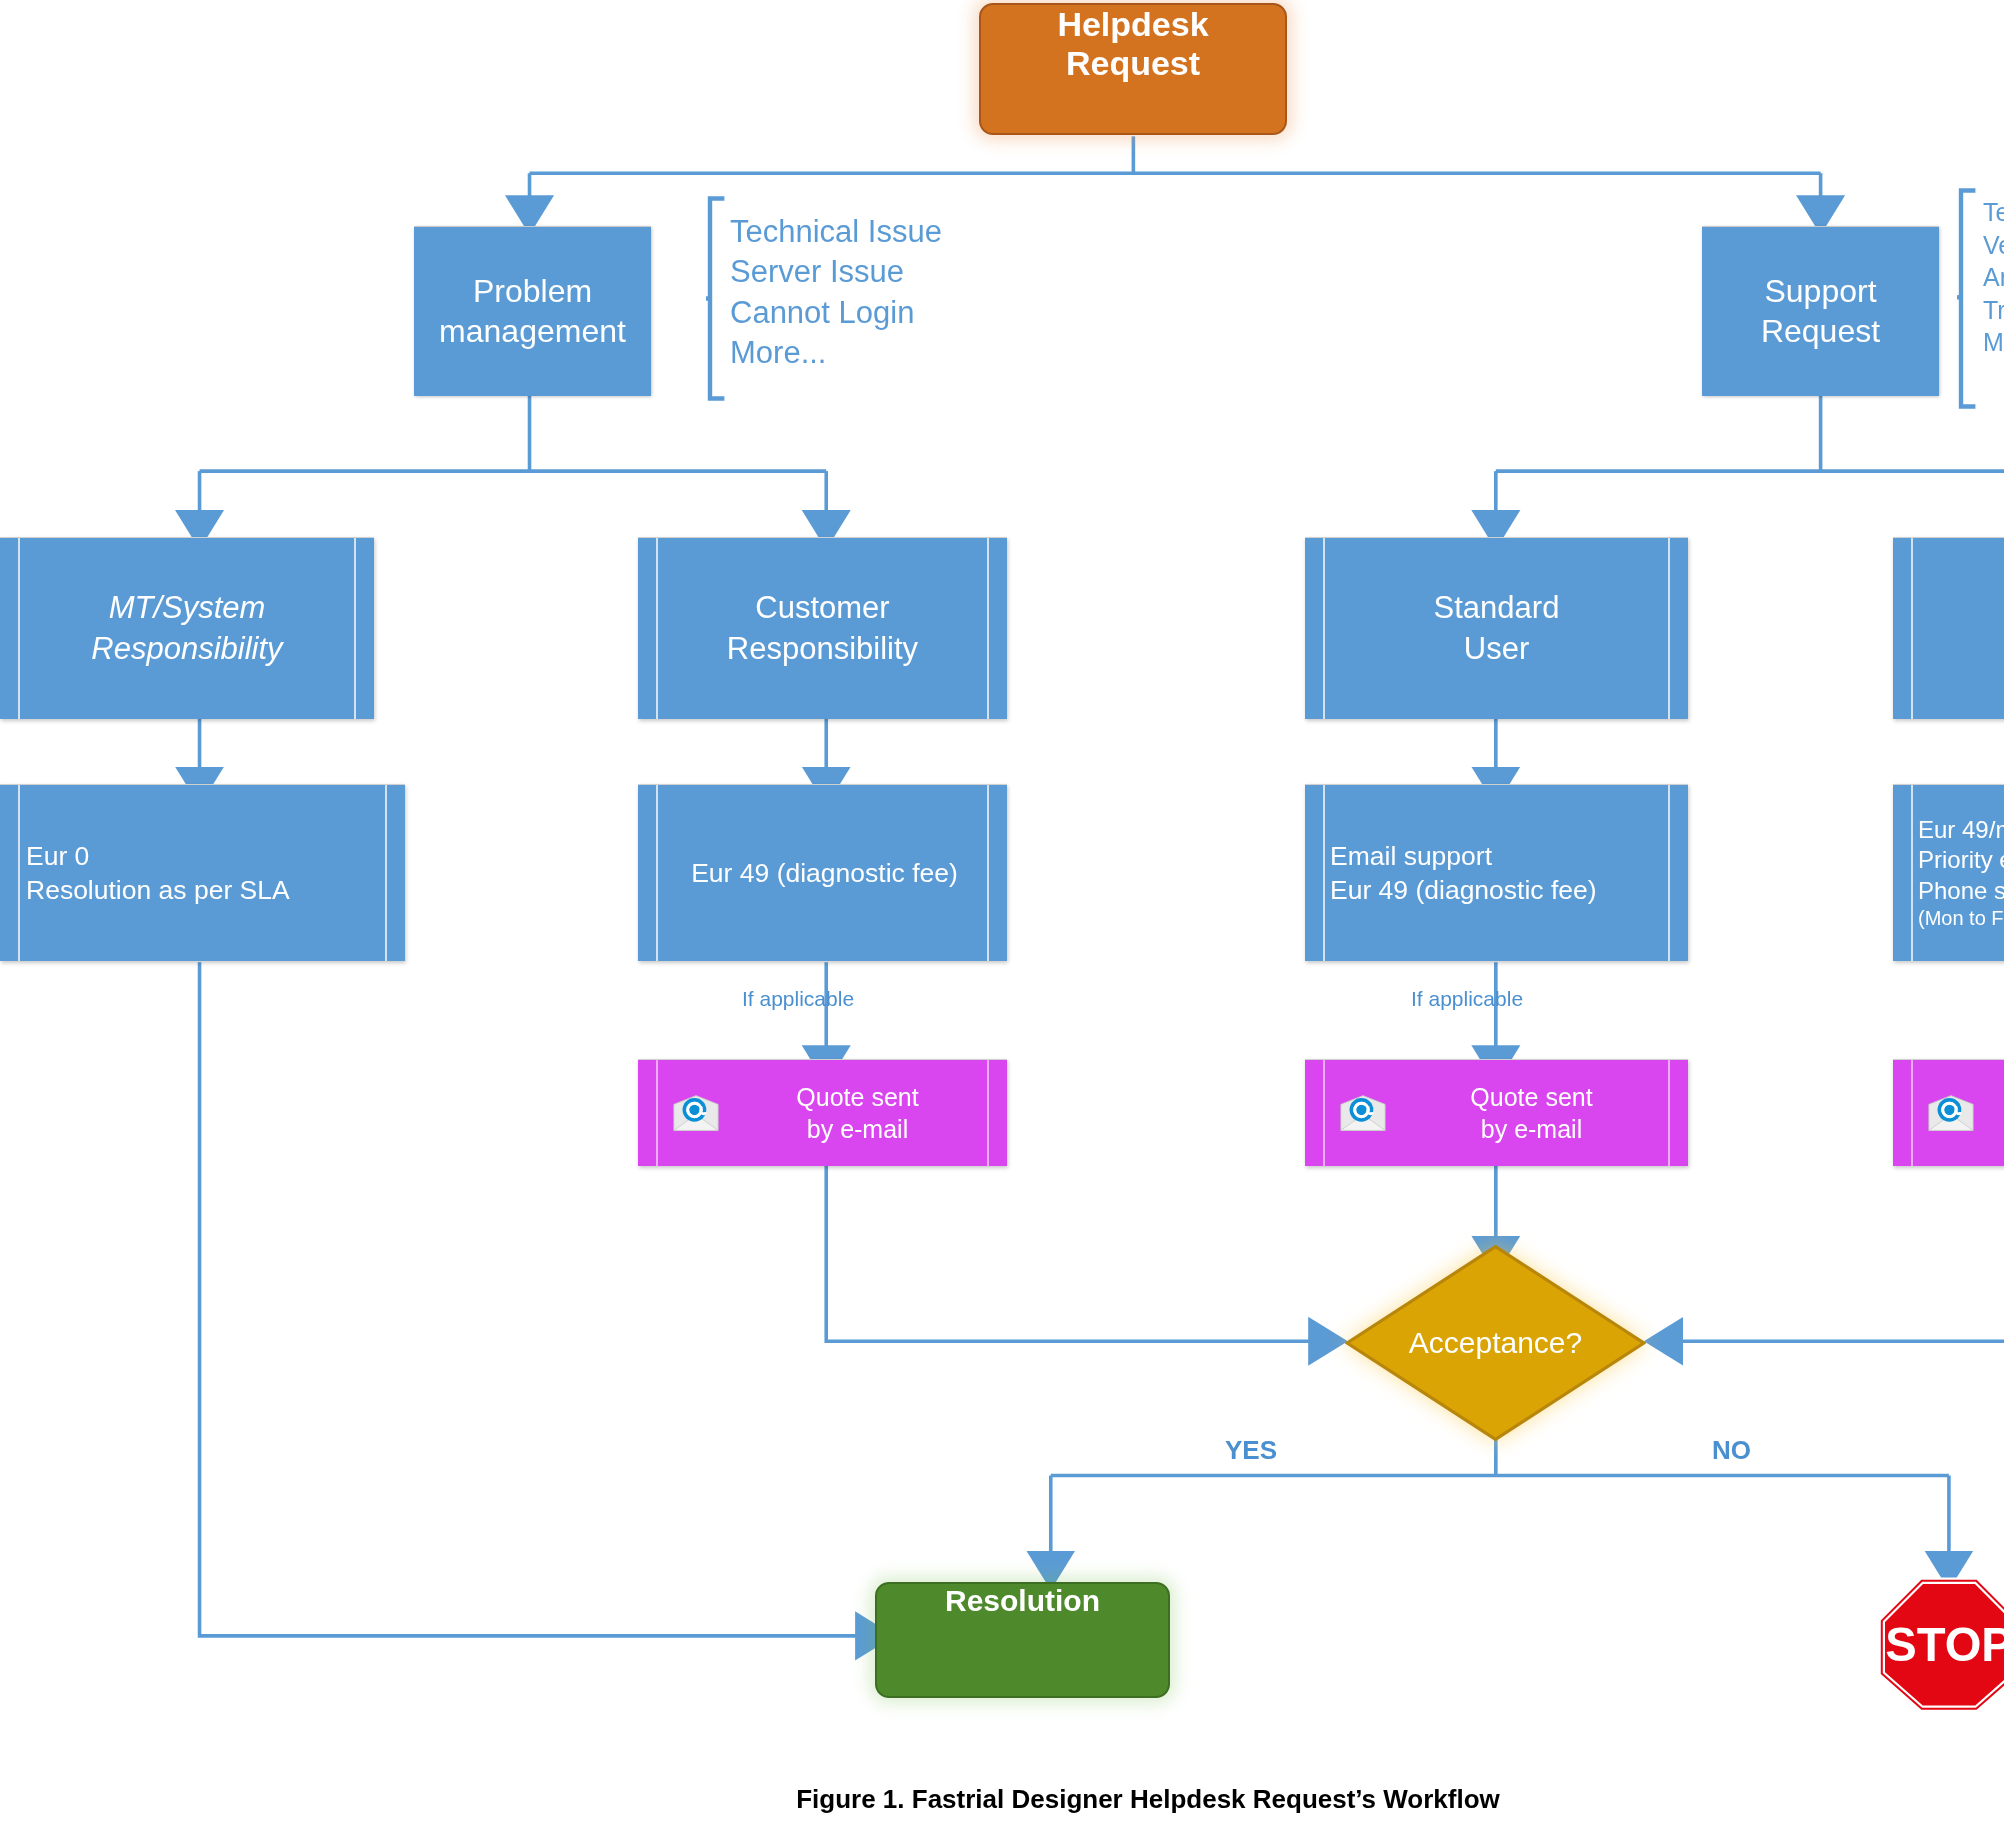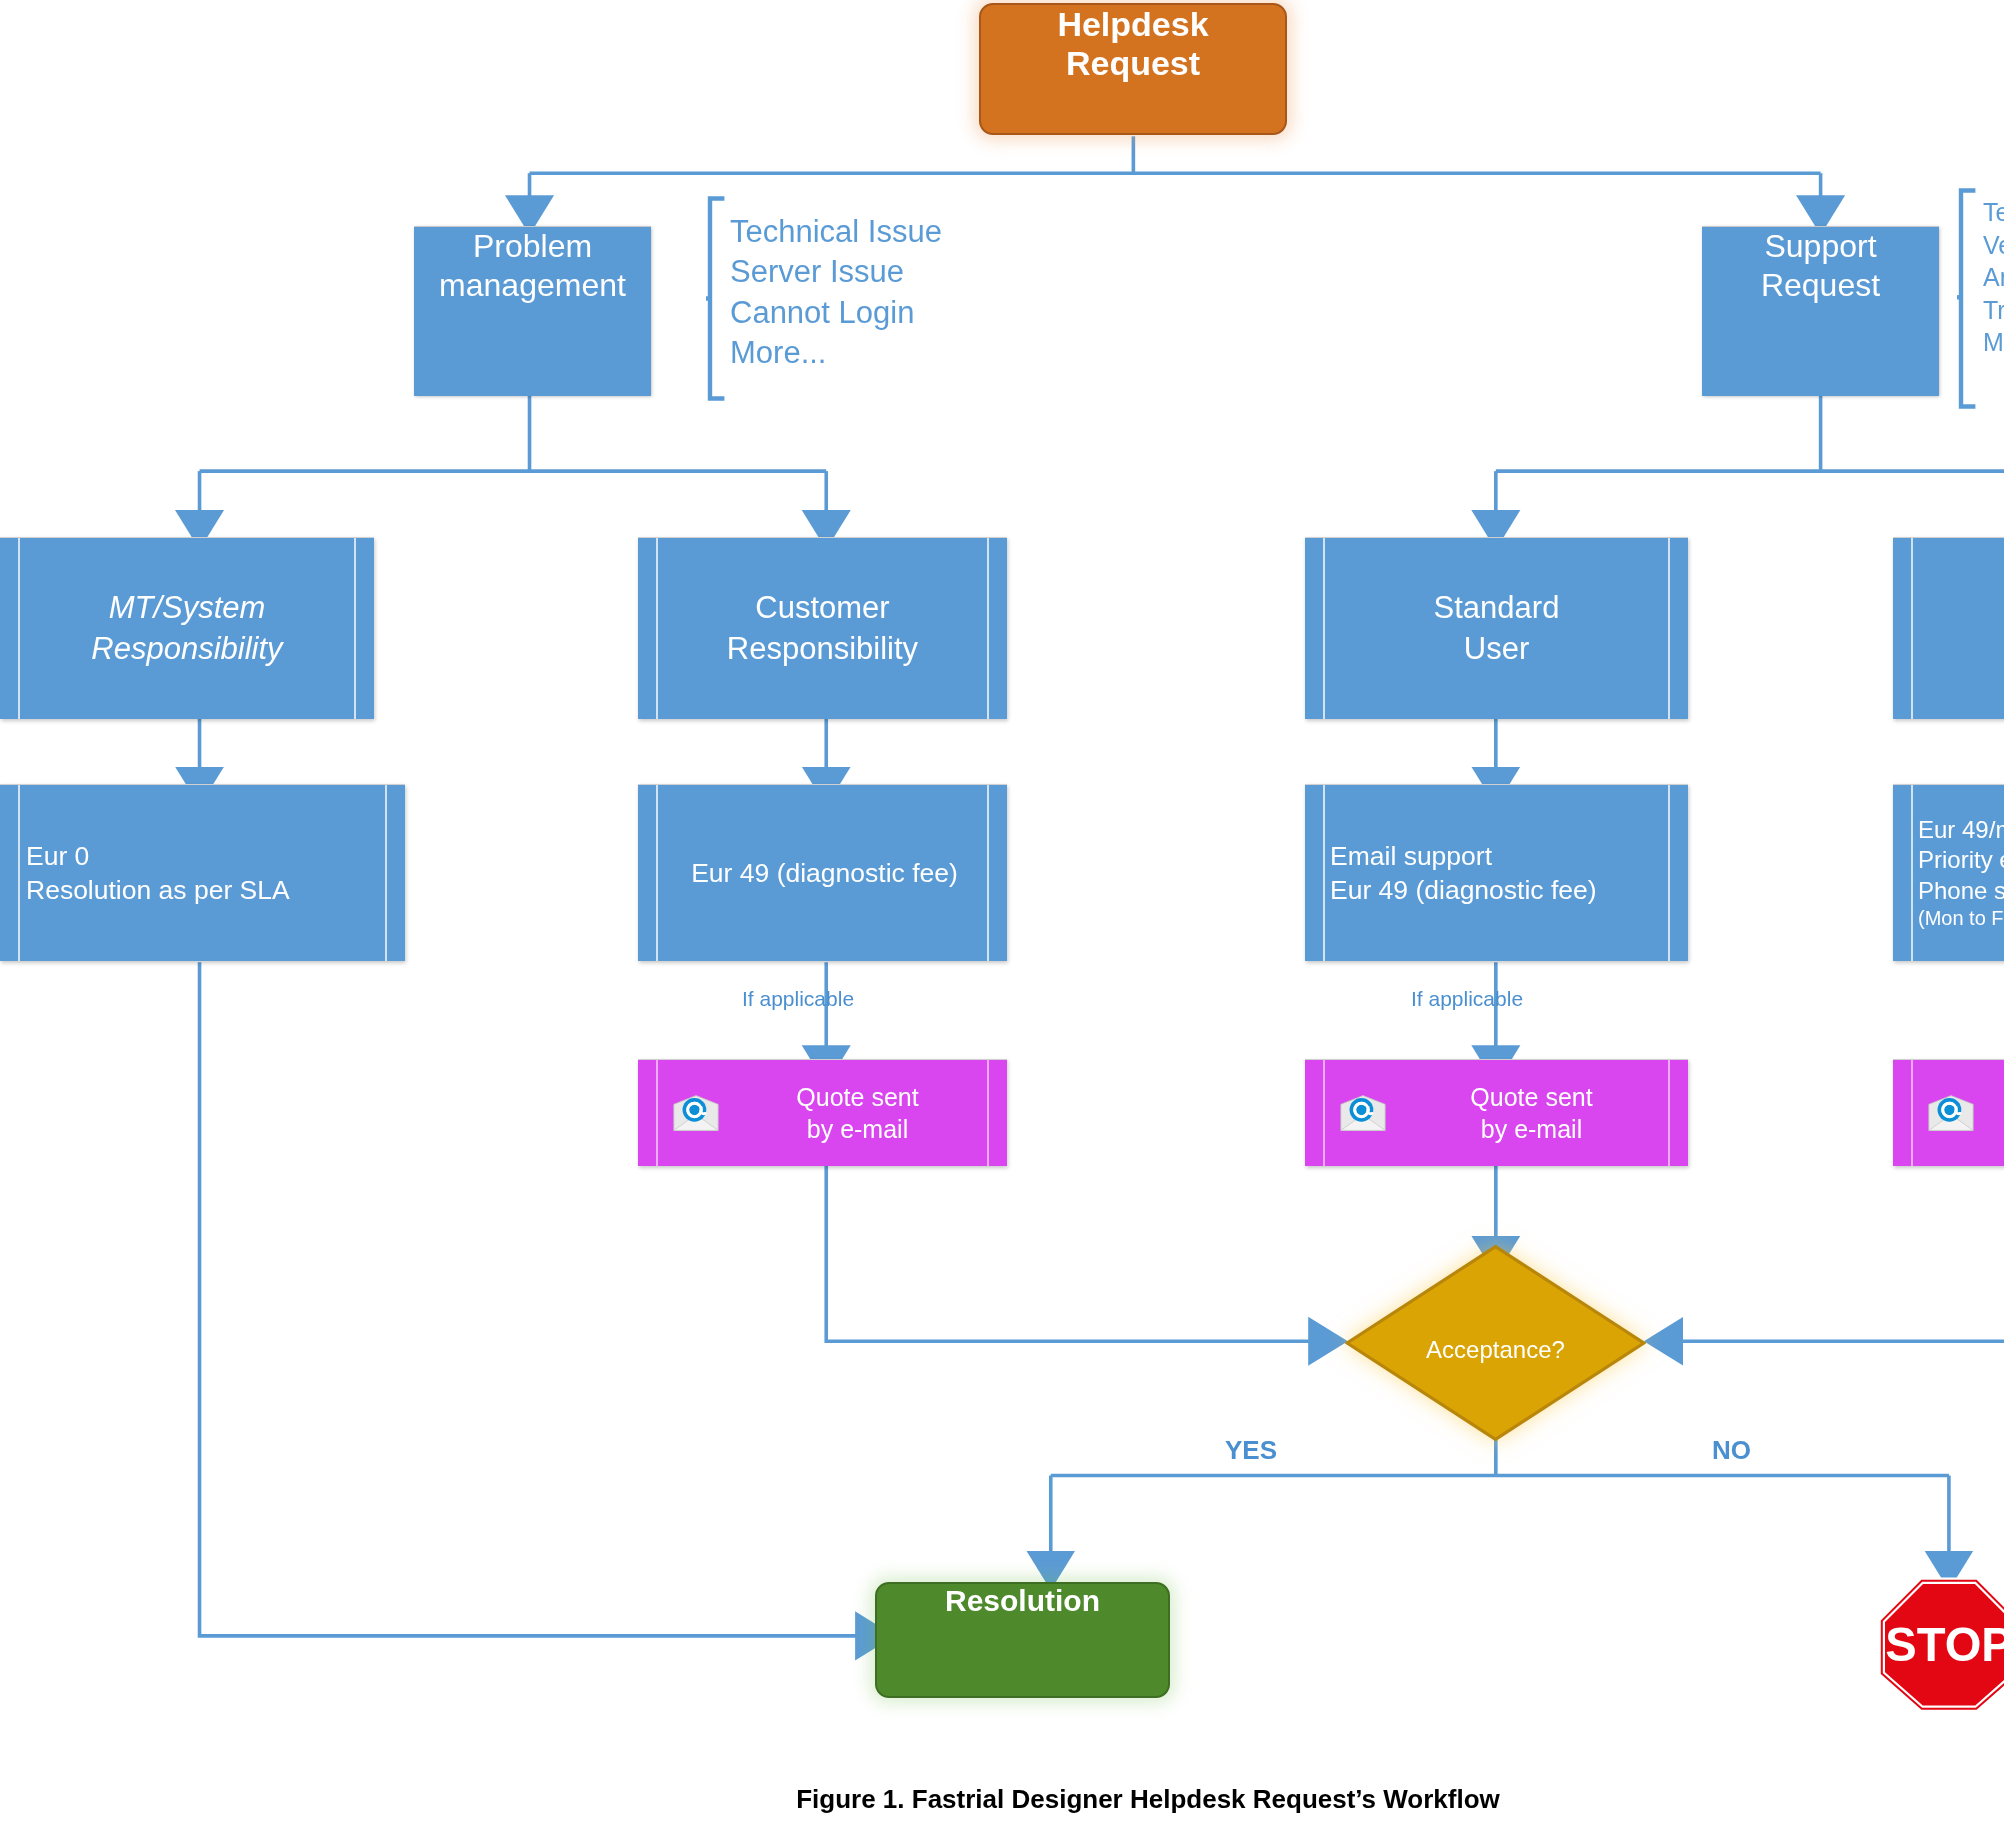--- a/index.html
+++ b/index.html
@@ -17,21 +17,21 @@
     display:flex;align-items:flex-start;justify-content:center;
     text-align:center;color:#fff;font-weight:bold;
     line-height:1.15;
   }
   .term.start{background:#D3721F;border:2.8px solid #A8561A;box-shadow:0 0 16px 5.6px rgba(236,150,80,.30);}
   .term.end{background:#4E8A2C;border:2.8px solid #3D6E22;box-shadow:0 0 16px 5.6px rgba(120,190,80,.25);}
 
   
   .rect{
     background:#5B9BD5;
-    display:flex;align-items:flex-start;justify-content:center;
+    display:flex;align-items:center;justify-content:center;
     text-align:center;color:#fff;line-height:1.22;
     box-shadow:1.2px 1.2px 3.6px rgba(0,0,0,.30);
     border-top:1.6px solid #c9c9c9;
   }
 
   
   .proc{
     background:#5B9BD5;
     position:absolute;
     box-shadow:1.2px 1.6px 4px rgba(0,0,0,.22);
@@ -297,21 +297,21 @@
     <div class="txt" style="font-size:25px;left:94px;right:24px;">
       
       
     </div>
   </div>
 
   <div class="diamond" style="left:1345px;top:1245px;width:301px;height:196px;">
     <svg viewBox="0 0 750 490" style="width:301px;height:196px;filter:drop-shadow(0 0 10.4px rgba(250,200,70,.55));">
       <path d="M375,4 L746,245 L375,486 L4,245 Z" fill="#D9A404" stroke="#B8860B" stroke-width="8"></path>
     </svg>
-    <div class="dtext" style="font-size:24px;margin-top:7px;">Acceptance?</div>
+    <div class="dtext" style="font-size:30px;">Acceptance?</div>
   </div>
 
   <div class="lbl bold" style="left:1225px;top:1435px;font-size:26px;">YES</div>
   <div class="lbl bold" style="left:1712px;top:1435px;font-size:26px;">NO</div>
 
   <div class="node term end" style="left:875px;top:1582px;width:295px;height:116px;font-size:30px;">
     <div>Resolution</div>
   </div>
 
   <div class="stop" style="left:1877px;top:1576px;width:144px;height:136px;">

